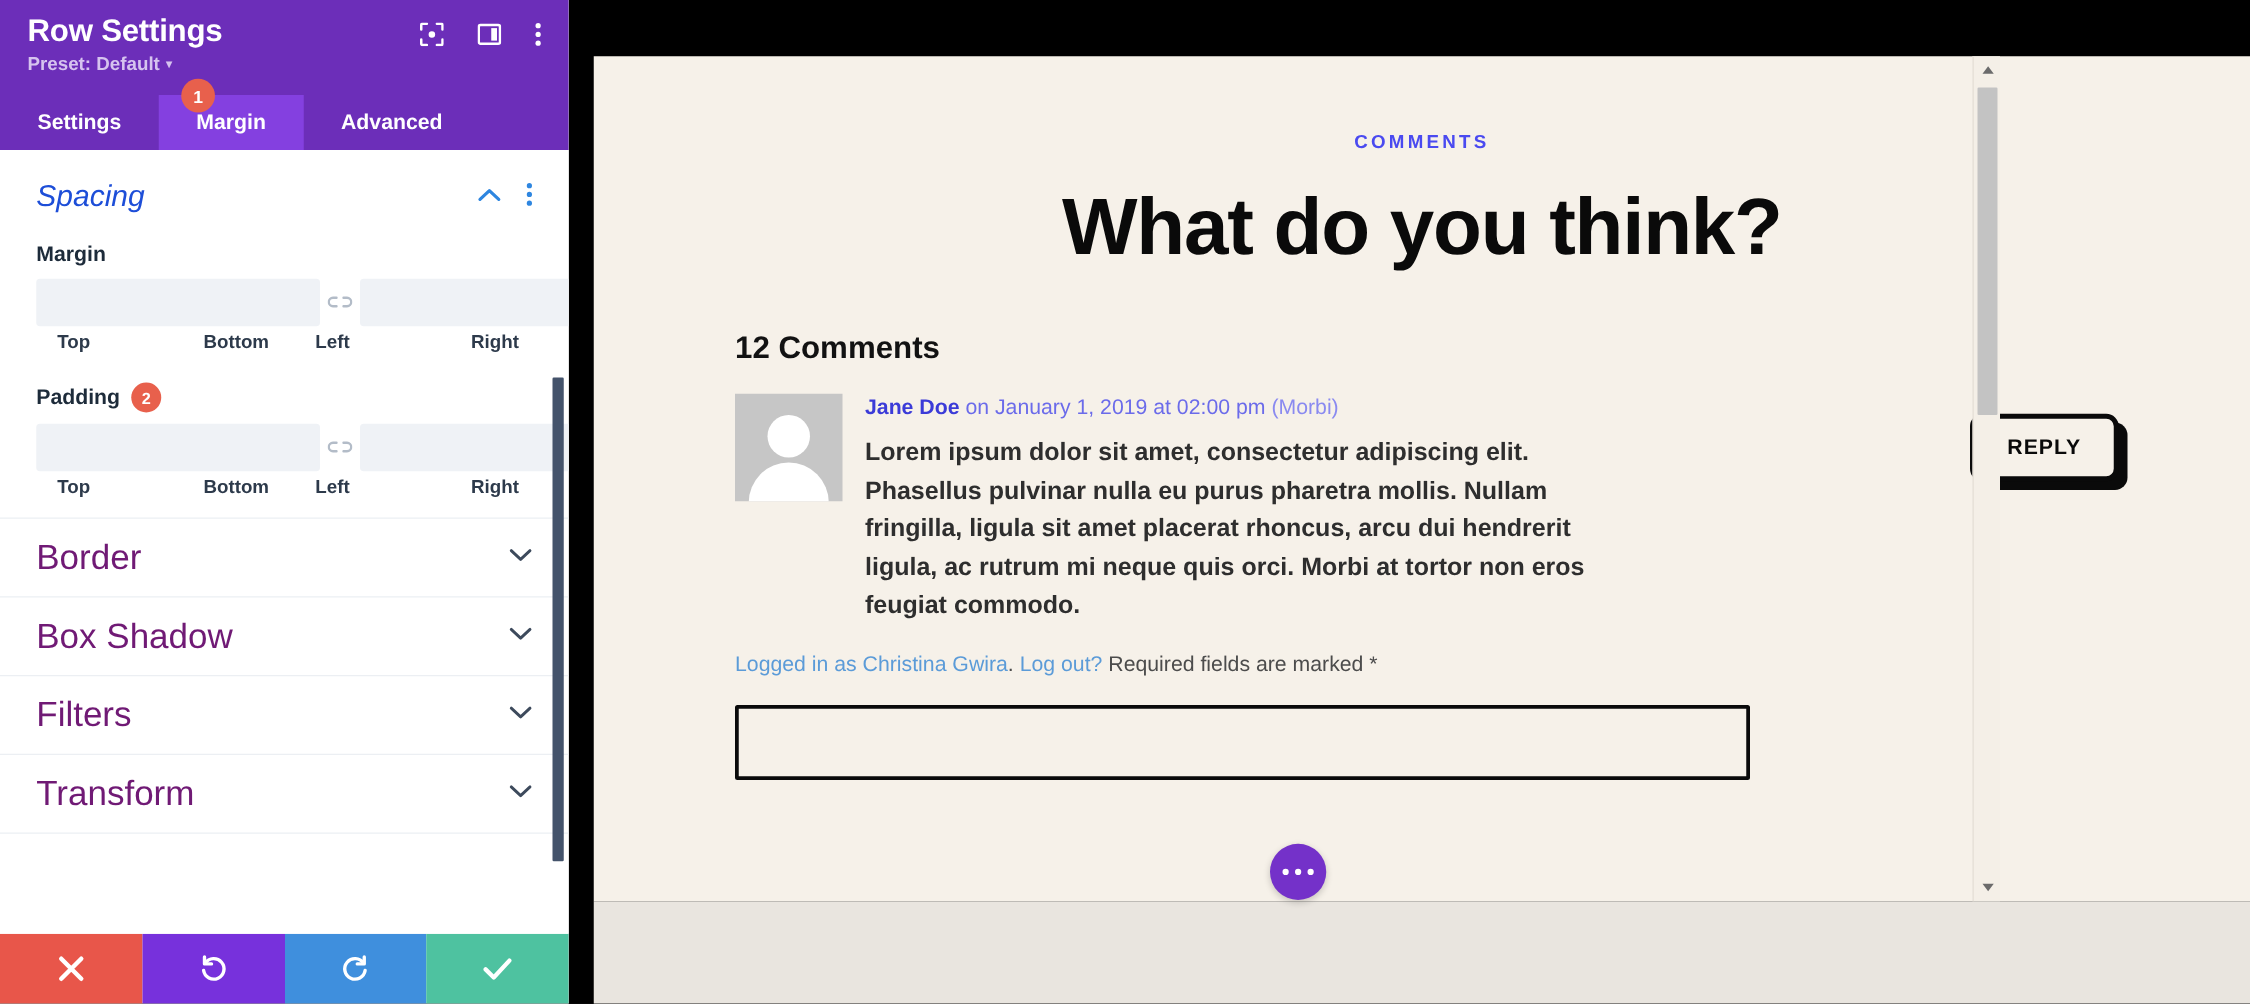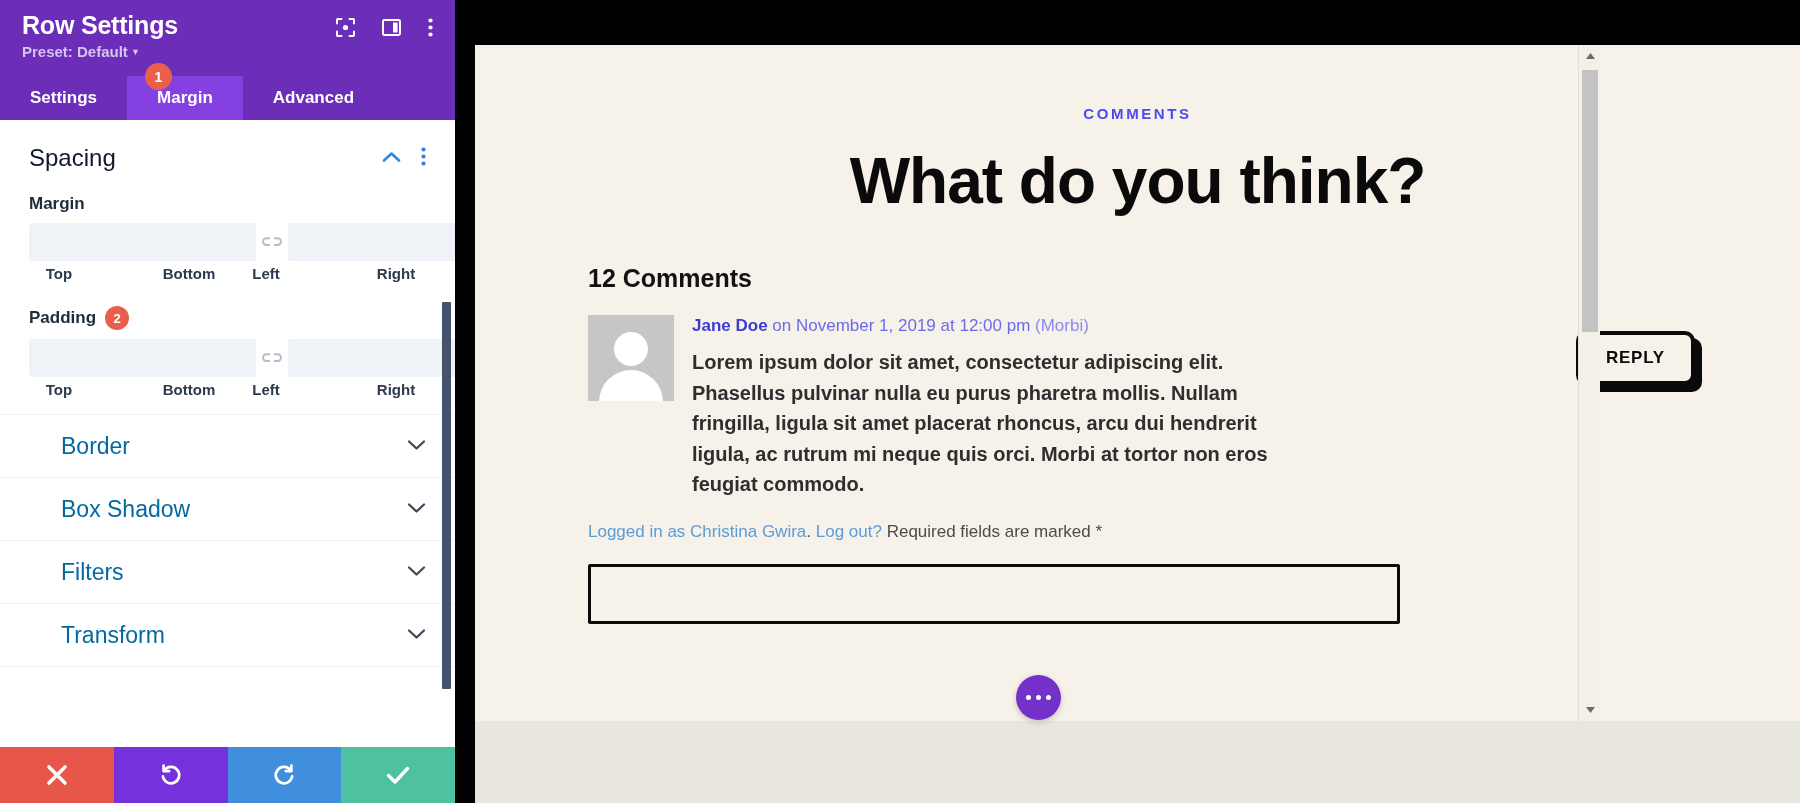--- a/index.html
+++ b/index.html
@@ -60,21 +60,21 @@
 
   .panel-body {
     flex: 1; background: #fff; position: relative; overflow: hidden;
   }
   .section-spacing { padding: 24px 29px 0 29px; }
   .section-head {
     display: flex; align-items: center; justify-content: space-between;
     margin-bottom: 22px;
   }
   .section-title-open {
-    color: #0f172a; font-size: 24px; font-weight: 400;
+    color: #1d4ed8; font-size: 24px; font-weight: 400; font-style: italic;
   }
   .section-head-icons { display: flex; align-items: center; gap: 20px; }
 
   .field-label {
     font-size: 17px; color: #1d2b3a; font-weight: 600; margin-bottom: 9px;
     display: flex; align-items: center; gap: 9px;
   }
   .badge-inline {
     position: static; width: 24px; height: 24px; font-size: 13px;
   }
@@ -100,21 +100,21 @@
     font-weight: 600;
   }
   .qlabel-spacer { flex: 0 0 32px; }
   .qlabels-divider { width: 1px; margin: 0 8px; }
 
   .acc-list { margin-top: 16px; border-top: 1px solid #eceff3; }
   .acc-row {
     height: 63px; display: flex; align-items: center; justify-content: space-between;
     padding: 0 29px; border-bottom: 1px solid #eceff3; cursor: pointer;
   }
-  .acc-title { font-size: 23px; color: #0369a1; font-weight: 400; margin-left: 32px; }
+  .acc-title { font-size: 28px; color: #701a75; font-weight: 400; }
 
   .panel-scroll-track {
     position: absolute; right: 2px; top: 0; width: 8px; height: 100%;
   }
   .panel-scroll-thumb {
     position: absolute; right: 2px; top: 182px; width: 9px; height: 387px;
     background: #44536b; border-radius: 1px;
   }
 
   .panel-footer { display: flex; height: 56px; flex: 0 0 56px; }
@@ -423,21 +423,21 @@
         <div class="hero-title">What do you think?</div>
         <div class="comment-count">12 Comments</div>
 
         <div class="comment">
           <div class="avatar">
             <div class="head"></div>
               <div class="body"></div>
           </div>
           <div class="comment-main">
             <div class="comment-meta">
-              <span class="meta-author">Jane Doe</span><span class="meta-rest"> on November 1, 2019 at 12:00 pm </span><span class="meta-edit">(Morbi)</span>
+              <span class="meta-author">Jane Doe</span><span class="meta-rest"> on January 1, 2019 at 02:00 pm </span><span class="meta-edit">(Morbi)</span>
             </div>
             <div class="comment-body">Lorem ipsum dolor sit amet, consectetur adipiscing elit. Phasellus pulvinar nulla eu purus pharetra mollis. Nullam fringilla, ligula sit amet placerat rhoncus, arcu dui hendrerit ligula, ac rutrum mi neque quis orci. Morbi at tortor non eros feugiat commodo.</div>
           </div>
           <button class="reply-btn">REPLY</button>
         </div>
 
         <div class="logged-line"><a href="#">Logged in as Christina Gwira</a><span>. </span><a href="#">Log out?</a><span> Required fields are marked *</span></div>
 
         <input class="comment-input" type="text" placeholder="" style="">
       </div>

